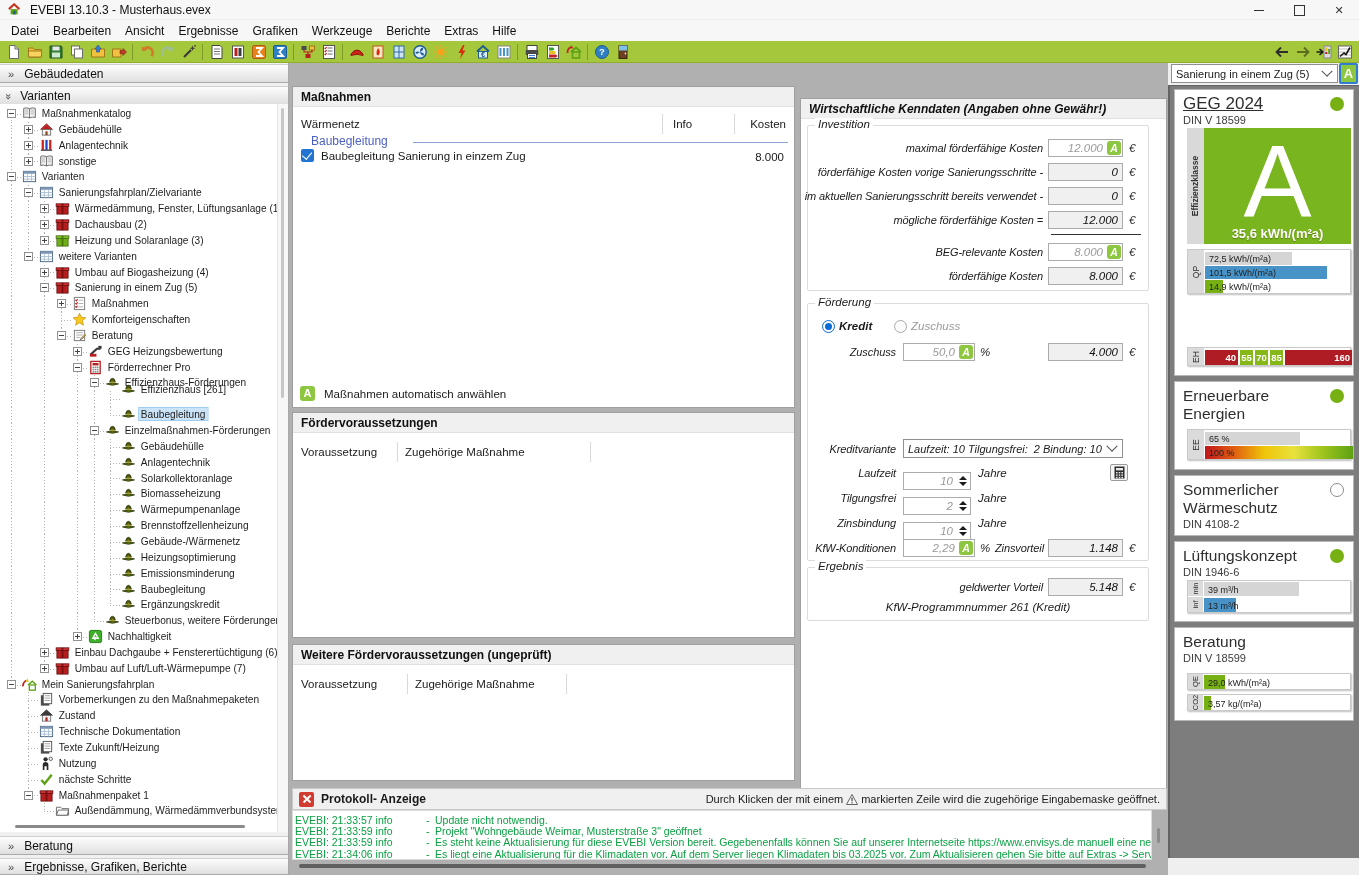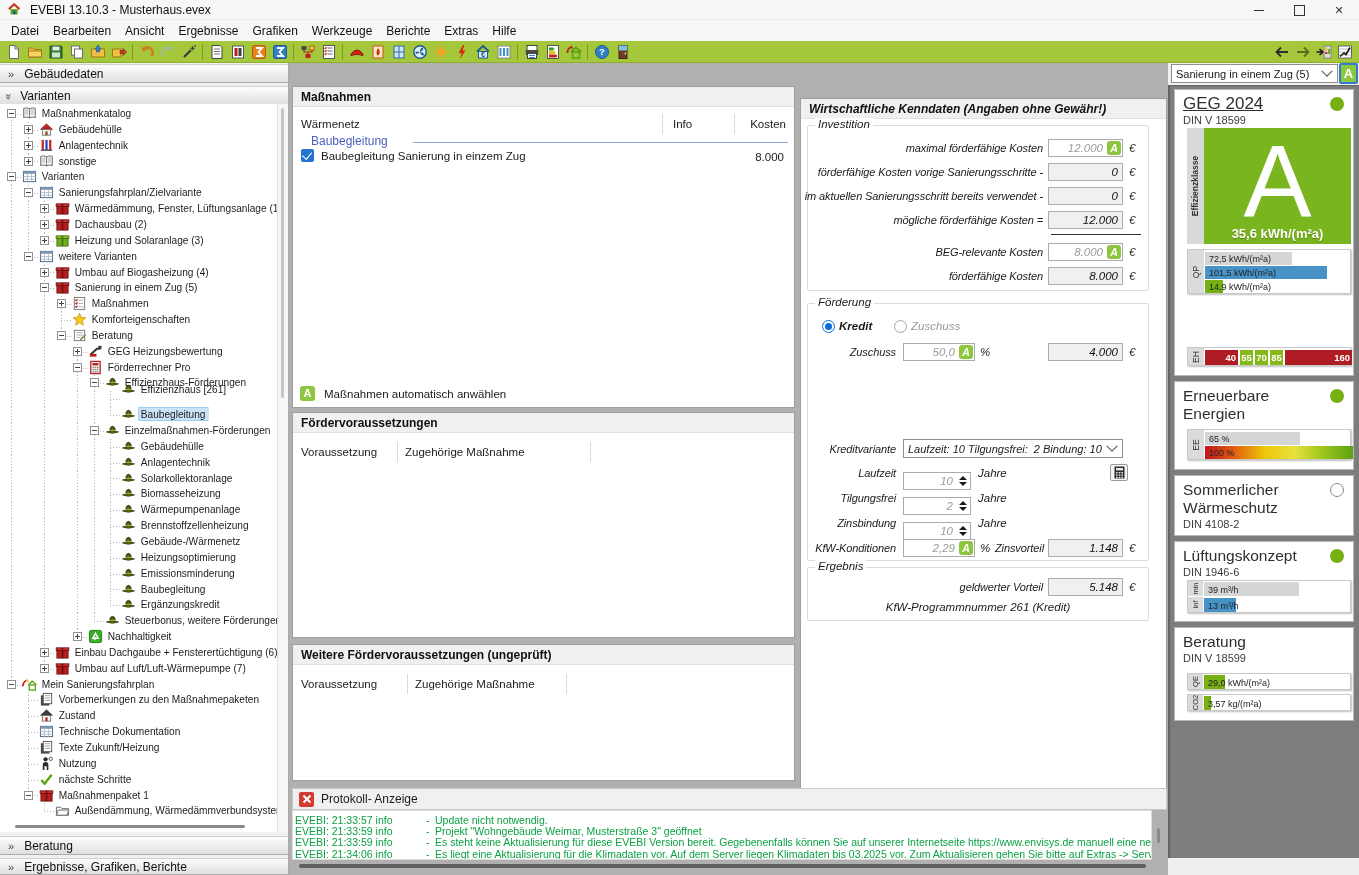--- a/index.html
+++ b/index.html
@@ -91,21 +91,21 @@
   .combo .chev { margin-left:auto; margin-right:6px; width:8px; height:8px; border:solid #555; border-width:0 0 1.5px 1.5px; transform:rotate(-45deg) translate(2px,-2px); }
   #calc-btn { position:absolute; width:18px; height:17px; border:1px solid #9a9a9a; border-radius:2px; background:#f4f4f4; display:flex; align-items:center; justify-content:center; }
   #kfw-note { position:absolute; width:100%; text-align:center; font-size:11.5px; color:#1a1a1a; }
 
   
   #proto-header { position:absolute; background:#f0f0f0; border:1px solid #c8c8c8; display:flex; align-items:center; }
   #proto-x { width:15px; height:15px; background:#d23b2f; border-radius:2px; margin:0 7px 0 6px; position:relative; flex:0 0 auto; }
   #proto-x::before, #proto-x::after { content:""; position:absolute; left:2.5px; top:6.5px; width:10px; height:1.8px; background:#fff; }
   #proto-x::before { transform:rotate(45deg); }
   #proto-x::after { transform:rotate(-45deg); }
-  #proto-title { font-weight:normal; font-size:12px; }
+  #proto-title { font-weight:bold; font-size:12px; }
   #proto-hint { margin-left:auto; padding-right:6px; font-size:11px; display:flex; align-items:center; gap:3px; }
   #proto-log { position:absolute; background:#fff; border:1px solid #dcdcdc; overflow:hidden; }
   .log-line { position:absolute; font-size:10.5px; color:#0ba143; white-space:nowrap; }
   .log-time { position:absolute; left:2px; }
   .log-dash { position:absolute; left:133px; }
   .log-msg { position:absolute; left:142px; }
   #proto-vthumb { position:absolute; width:3px; height:15px; background:#8a8a8a; border-radius:2px; }
   #proto-hscroll { position:absolute; height:4px; background:#5f5f5f; border-radius:2px; }
 
   
@@ -1319,20 +1319,29 @@
           <span class="val">5.148</span>
         </div>
       <div class="unit" style="left:321px; top:13px;">€</div>
       <div id="kfw-note" style="top:33px;">KfW-Programmnummer 261 (Kredit)</div>
     </div>
   </div>
 
   <div id="proto-header" style="left:3px; top:725px; width:875px; height:22px;">
     <div id="proto-x"></div>
     <span id="proto-title">Protokoll- Anzeige</span>
+    <span id="proto-hint">
+      <span>Durch Klicken der mit einem</span>
+      <svg width="12" height="11" viewBox="0 0 12 11">
+          <path d="M6 0.5 L11.5 10.5 L0.5 10.5 Z" fill="#f6f6f6" stroke="#555" stroke-width="0.9"></path>
+          <rect x="5.5" y="3.6" width="1.1" height="3.6" fill="#333"></rect>
+          <rect x="5.5" y="8.2" width="1.1" height="1.2" fill="#333"></rect>
+        </svg>
+      <span>markierten Zeile wird die zugehörige Eingabemaske geöffnet.</span>
+    </span>
   </div>
   <div id="proto-log" style="left:3px; top:747px; width:860px; height:50px;">
       <div class="log-line" style="top: 2.5px;">
         <span class="log-time">EVEBI: 21:33:57 info</span>
         <span class="log-dash">-</span>
         <span class="log-msg">Update nicht notwendig.</span>
       </div>
       <div class="log-line" style="top: 13.9px;">
         <span class="log-time">EVEBI: 21:33:59 info</span>
         <span class="log-dash">-</span>

